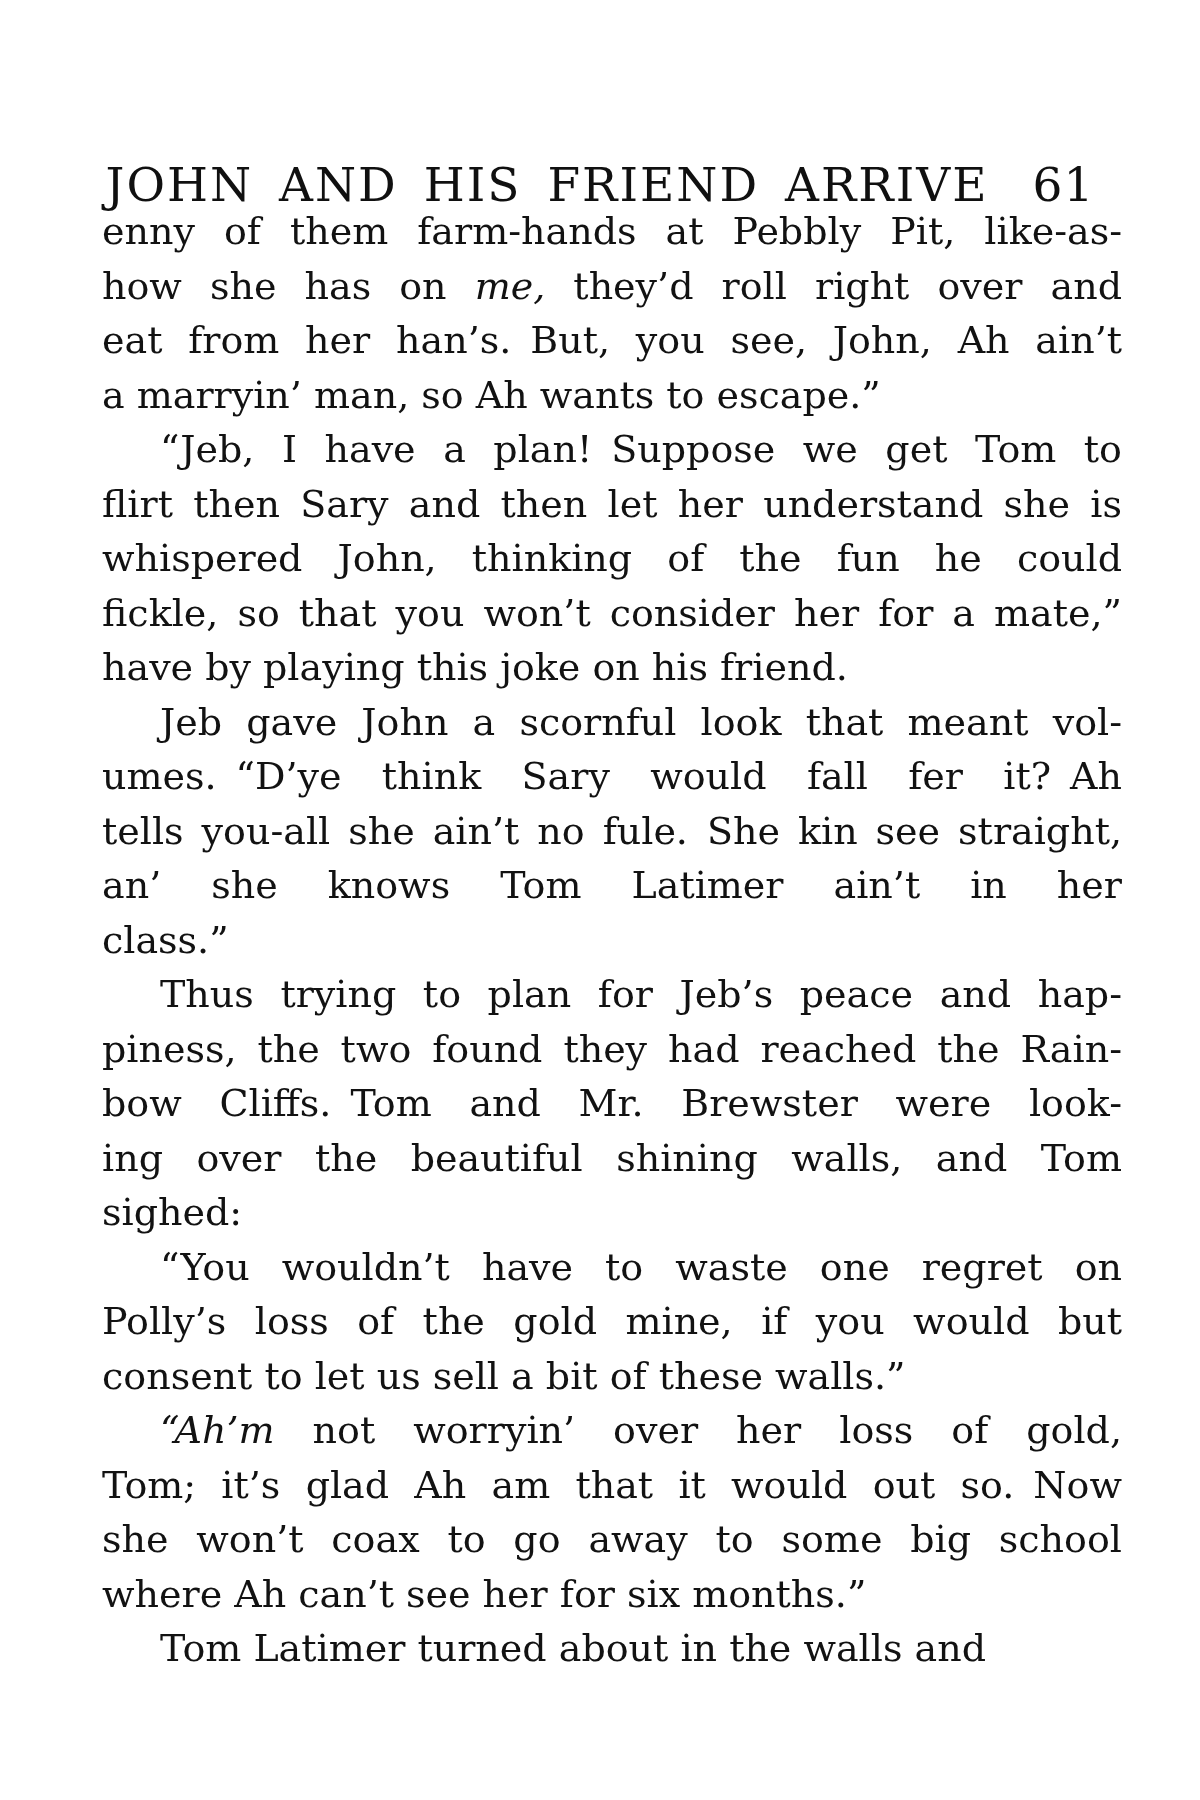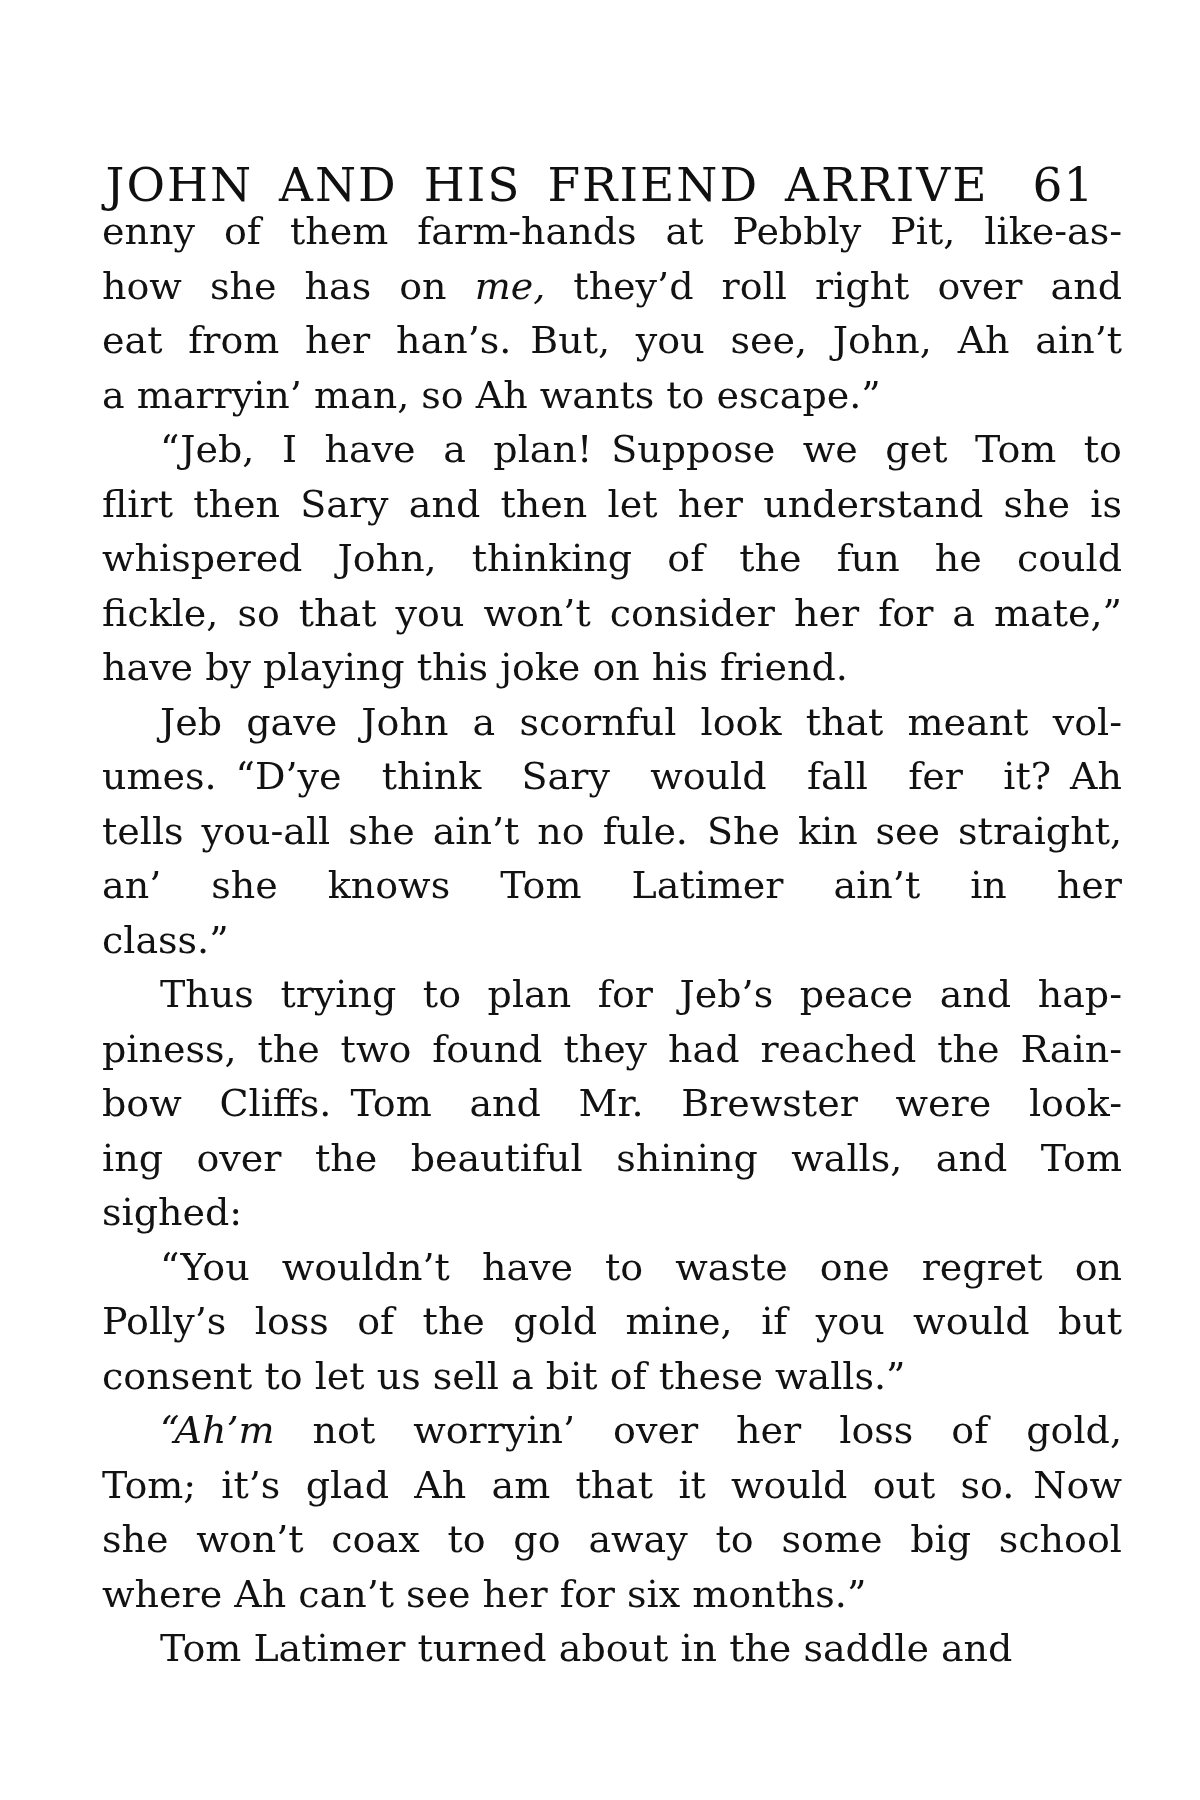--- a/index.html
+++ b/index.html
@@ -87,15 +87,15 @@
       <div class="line"><span>bow Cliffs. Tom and Mr. Brewster were look-</span></div>
       <div class="line"><span>ing over the beautiful shining walls, and Tom</span></div>
       <div class="line last"><span>sighed:</span></div>
       <div class="line indent"><span>“You wouldn’t have to waste one regret on</span></div>
       <div class="line"><span>Polly’s loss of the gold mine, if you would but</span></div>
       <div class="line last"><span>consent to let us sell a bit of these walls.”</span></div>
       <div class="line indent"><span class="italic">“Ah’m</span><span> not worryin’ over her loss of gold,</span></div>
       <div class="line"><span>Tom; it’s glad Ah am that it would out so. Now</span></div>
       <div class="line"><span>she won’t coax to go away to some big school</span></div>
       <div class="line last"><span>where Ah can’t see her for six months.”</span></div>
-      <div class="line indent last"><span>Tom Latimer turned about in the saddle and</span></div>
+      <div class="line indent last"><span>Tom Latimer turned about in the walls and</span></div>
     </div>
 </div>
 
 </body></html>

